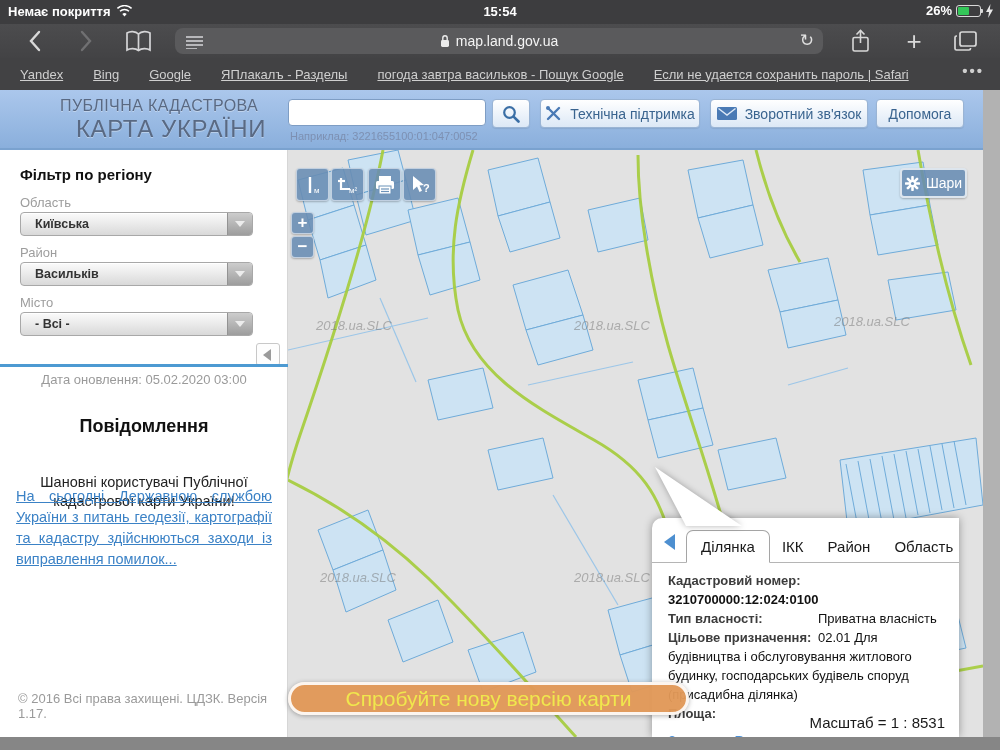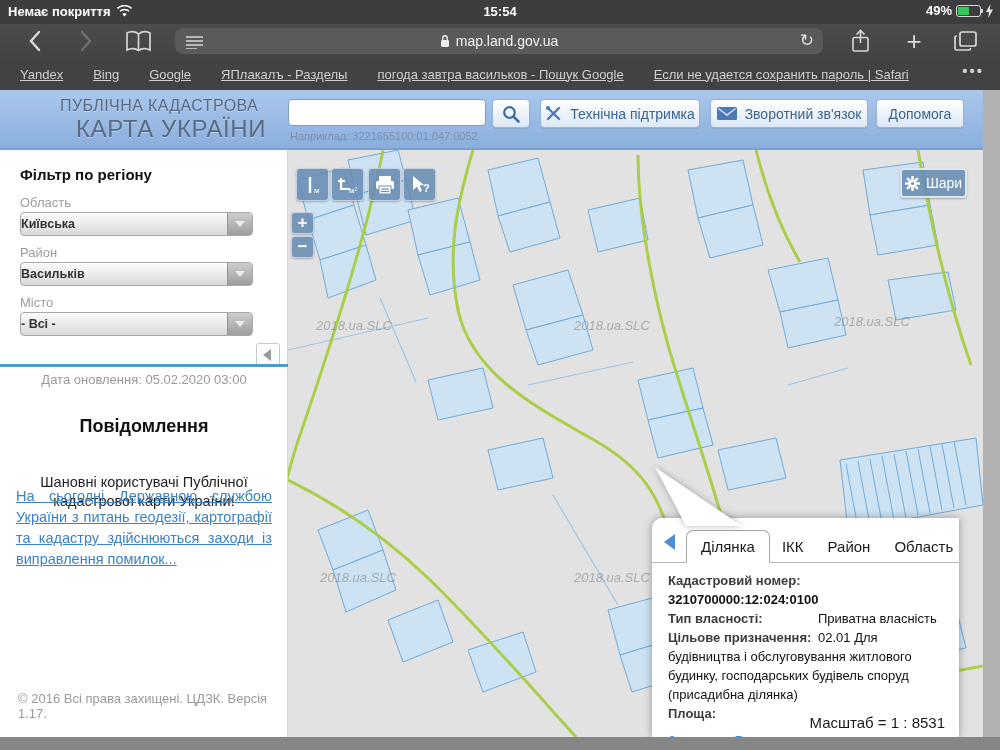--- a/index.html
+++ b/index.html
@@ -45,21 +45,21 @@
   .search-input { position:absolute; left:288px; top:9px; width:198px; height:27px; border:1px solid #7e9dc4; border-radius:4px; background:#fff; padding:0 8px; font-size:14px; font-family:"Liberation Sans",sans-serif; }
   .search-hint { position:absolute; left:290px; top:40px; font-size:11px; color:#7d90b2; }
   .hdr-btn { position:absolute; top:9px; height:29px; background:linear-gradient(#ffffff,#dce8f6); border:1px solid #9ab4d4; border-radius:4px; display:flex; align-items:center; justify-content:center; gap:8px; color:#3a648f; font-size:14px; cursor:pointer; box-shadow:0 1px 1px rgba(0,0,0,.08);text-align:right; }
   .icon-wrap { display:flex; align-items:center; }
 
   
   .sidebar { position:absolute; left:0; top:60px; width:288px; height:587px; background:#fff; border-right:1px solid #d6d6d6; }
   .filter-title { position:absolute; left:20px; top:16px; font-size:15px; font-weight:bold; color:#111; }
   .fld-label { position:absolute; left:20px; font-size:13px; color:#9d9d9d; }
   .select { position:absolute; left:20px; width:233px; height:24px; border:1px solid #a8a8a8; border-radius:4px; background:linear-gradient(#fbfbfb,#d9d9d9); cursor:pointer; box-shadow:inset 0 1px 0 #fff; }
-  .select .val { position:absolute; left:0; top:4px; font-size:12.5px; font-weight:bold; color:#333; }
+  .select .val { position:absolute; left:14px; top:4px; font-size:12.5px; font-weight:bold; color:#333; }
   .select .arrow-box { position:absolute; right:0; top:0; width:25px; height:22px; border-left:1px solid #939393; border-radius:0 3px 3px 0; background:linear-gradient(#cdcdcd,#9d9d9d); }
   .select .arrow-box:after { content:""; position:absolute; left:7px; top:8px; border-left:5px solid transparent; border-right:5px solid transparent; border-top:6px solid #ececec; }
   .collapse-btn { position:absolute; left:256px; top:193px; width:24px; height:23px; background:#fdfdfd; border:1px solid #c8c8c8; border-radius:3px; cursor:pointer; }
   .collapse-btn:after { content:""; position:absolute; left:6px; top:5px; border-top:6px solid transparent; border-bottom:6px solid transparent; border-right:8px solid #9a9a9a; }
   .blue-divider { position:absolute; left:0; top:214px; width:288px; height:3px; background:#4d9ad2; }
   .update-date { position:absolute; left:0; top:222px; width:288px; text-align:center; font-size:13px; color:#9a9a9a; }
   .msg-title { position:absolute; left:0; top:266px; width:288px; text-align:center; font-size:18px; font-weight:bold; color:#111; }
   .msg-text { position:absolute; left:24px; top:294px; width:240px; text-align:center; font-size:14.5px; color:#222; line-height:19px;margin-top:29px; }
   .msg-link { position:absolute; left:16px; top:336px; width:256px; text-align:justify; font-size:14.5px; color:#3b82c6; text-decoration:underline; line-height:21px; cursor:pointer; }
   .copyright { position:absolute; left:18px; bottom:16px; font-size:13px; color:#9a9a9a; }
@@ -104,21 +104,21 @@
       <span class="icon-wrap">
         <svg width="17" height="13" viewBox="0 0 17 13">
           <path d="M8.5 11.6 L6.3 9a3.4 3.4 0 0 1 4.4 0 Z" fill="#fff"></path>
           <path d="M4 6.2a6.8 6.8 0 0 1 9 0" stroke="#fff" fill="none" stroke-width="1.5"></path>
           <path d="M1.4 3.4a10.4 10.4 0 0 1 14.2 0" stroke="#fff" fill="none" stroke-width="1.5"></path>
         </svg>
       </span>
     </div>
     <div class="sb-time">15:54</div>
     <div class="sb-right">
-      <span class="sb-batt-pct">49%</span>
+      <span class="sb-batt-pct">26%</span>
       <span class="battery">
           <span class="fill"></span>
           <span class="nub"></span>
         </span>
       <span class="icon-wrap">
         <svg width="9" height="14" viewBox="0 0 9 14">
             <path d="M5.5 0 L1 8 H4 L3.2 14 L8 5.5 H4.8 Z" fill="#e8e8e8"></path>
           </svg>
       </span>
     </div>
@@ -411,17 +411,18 @@
           </div>
         </div>
         <div class="panel-links">
           <span class="panel-link">Замовити Витяг про земельну ділянку</span>
 
         </div>
         <div class="scale-box">Масштаб = 1 : 8531</div>
       </div>
     </div>
 
+    <div class="new-version-btn">Спробуйте нову версію карти</div>
   </div>
 
   <div class="right-strip"></div>
   <div class="bottom-strip"></div>
 </div>
 
 </body></html>

